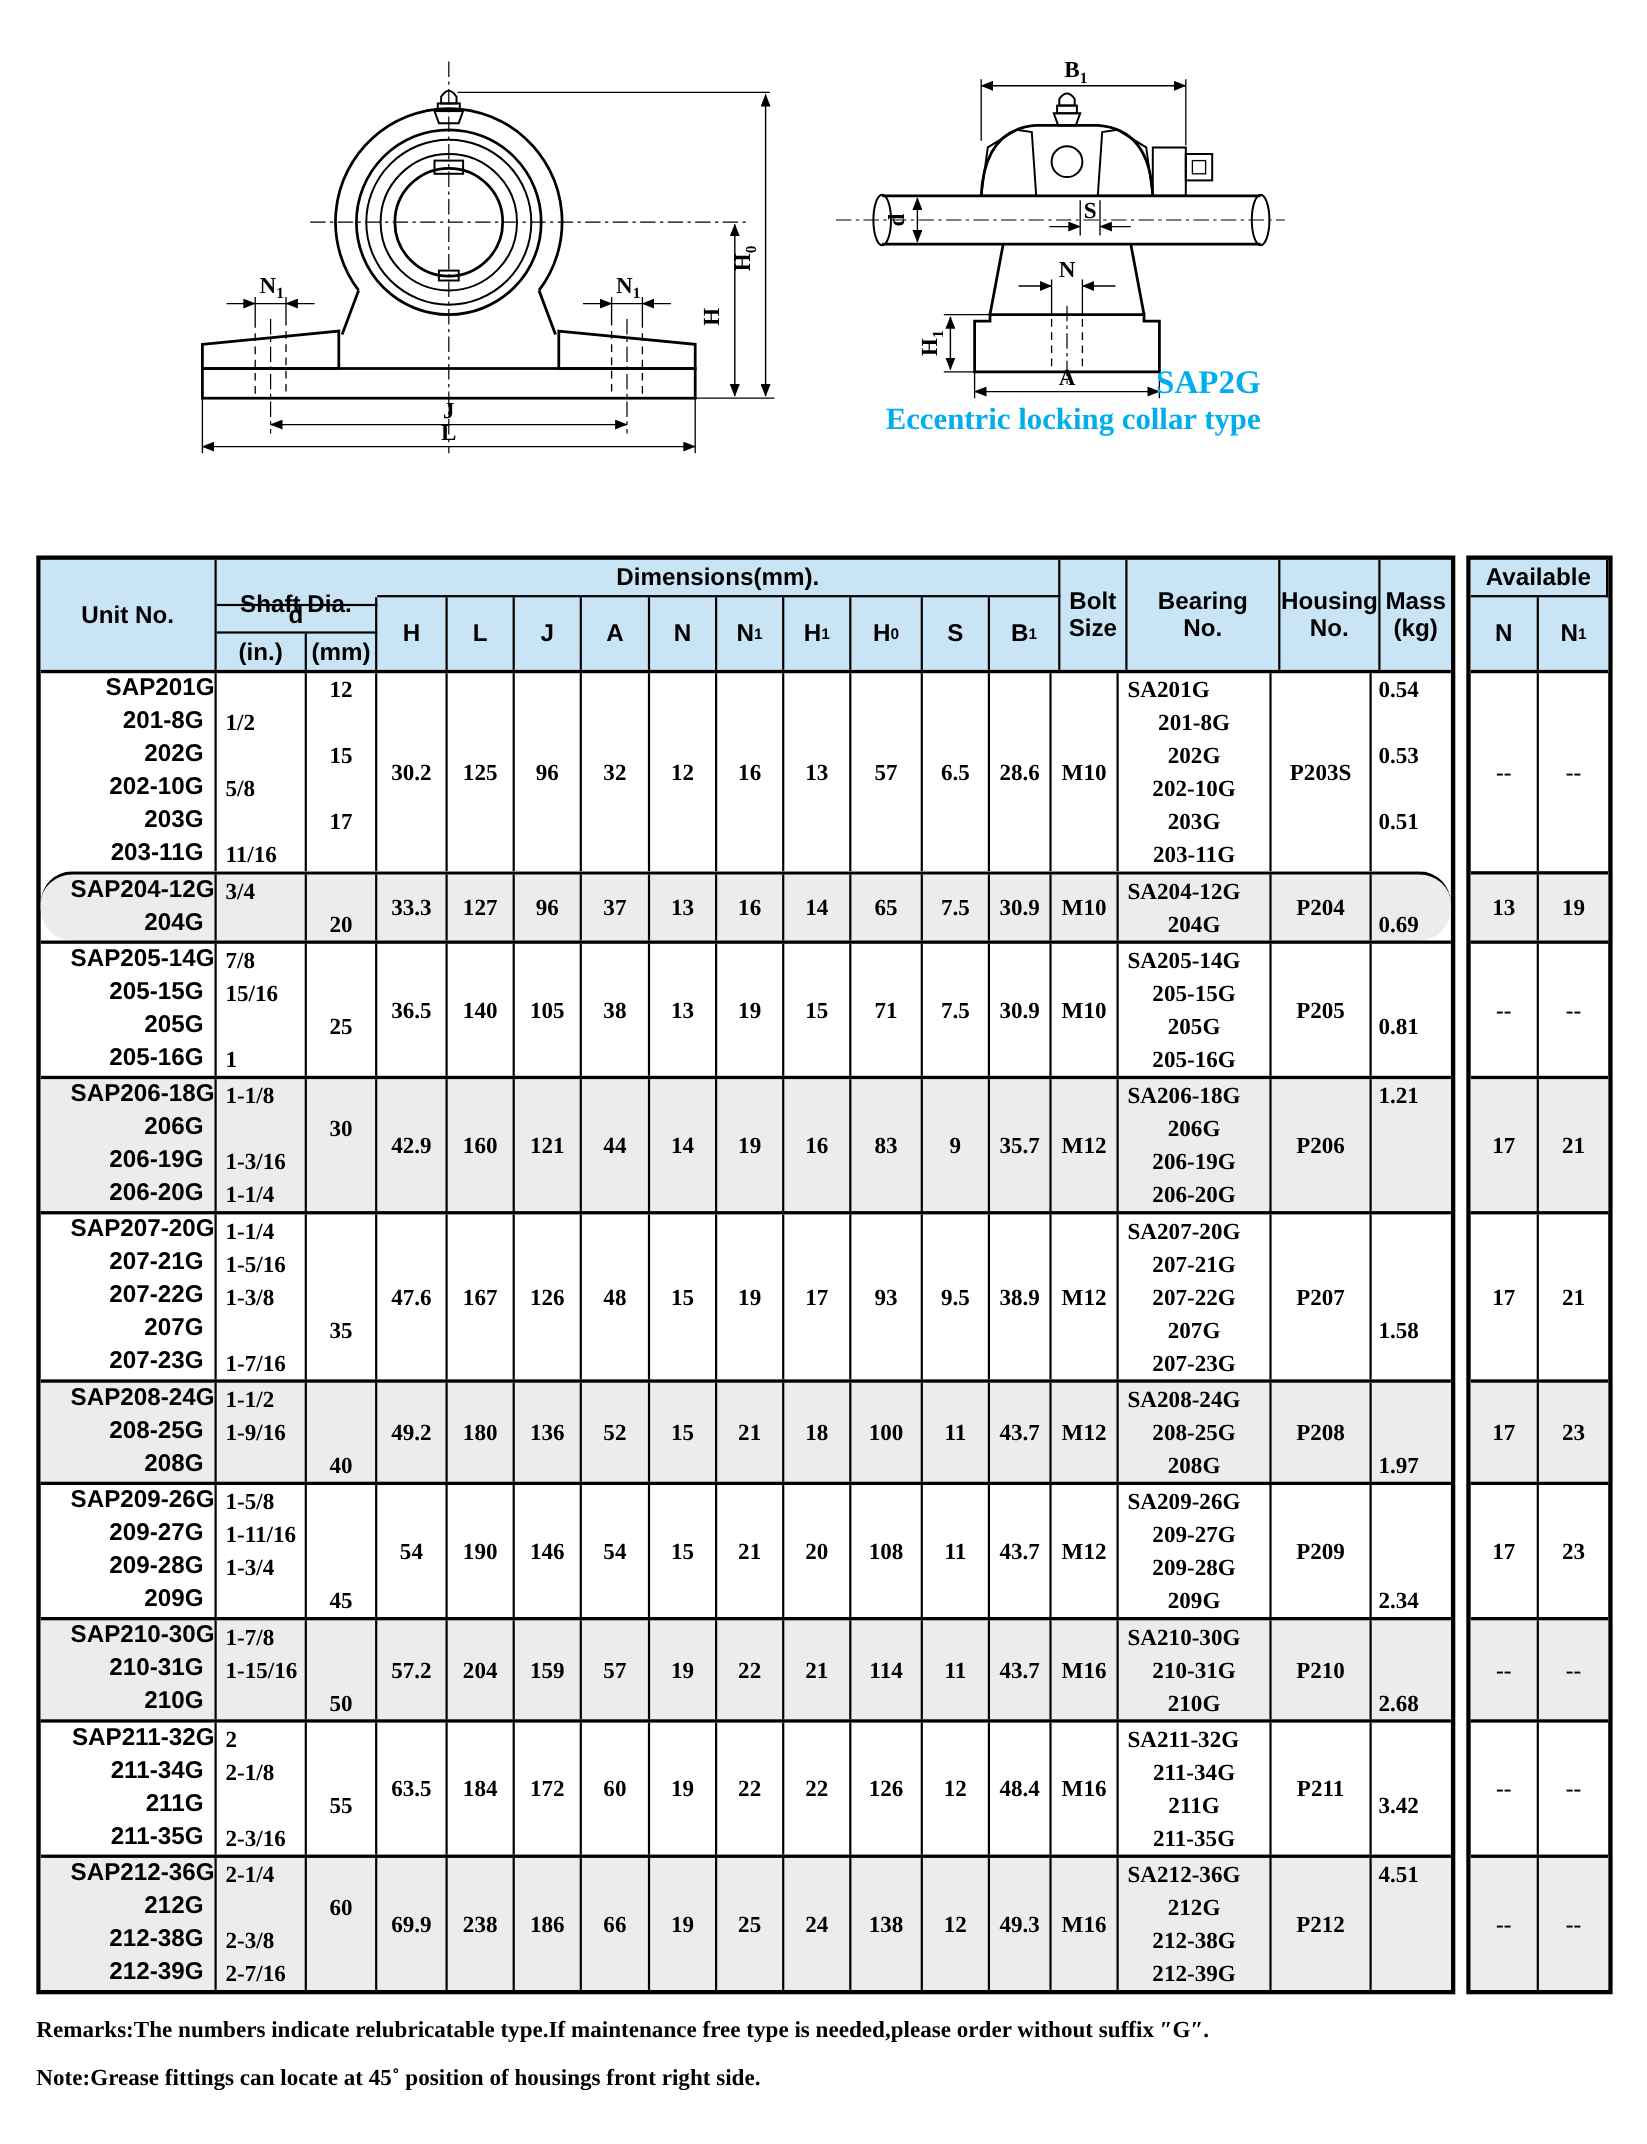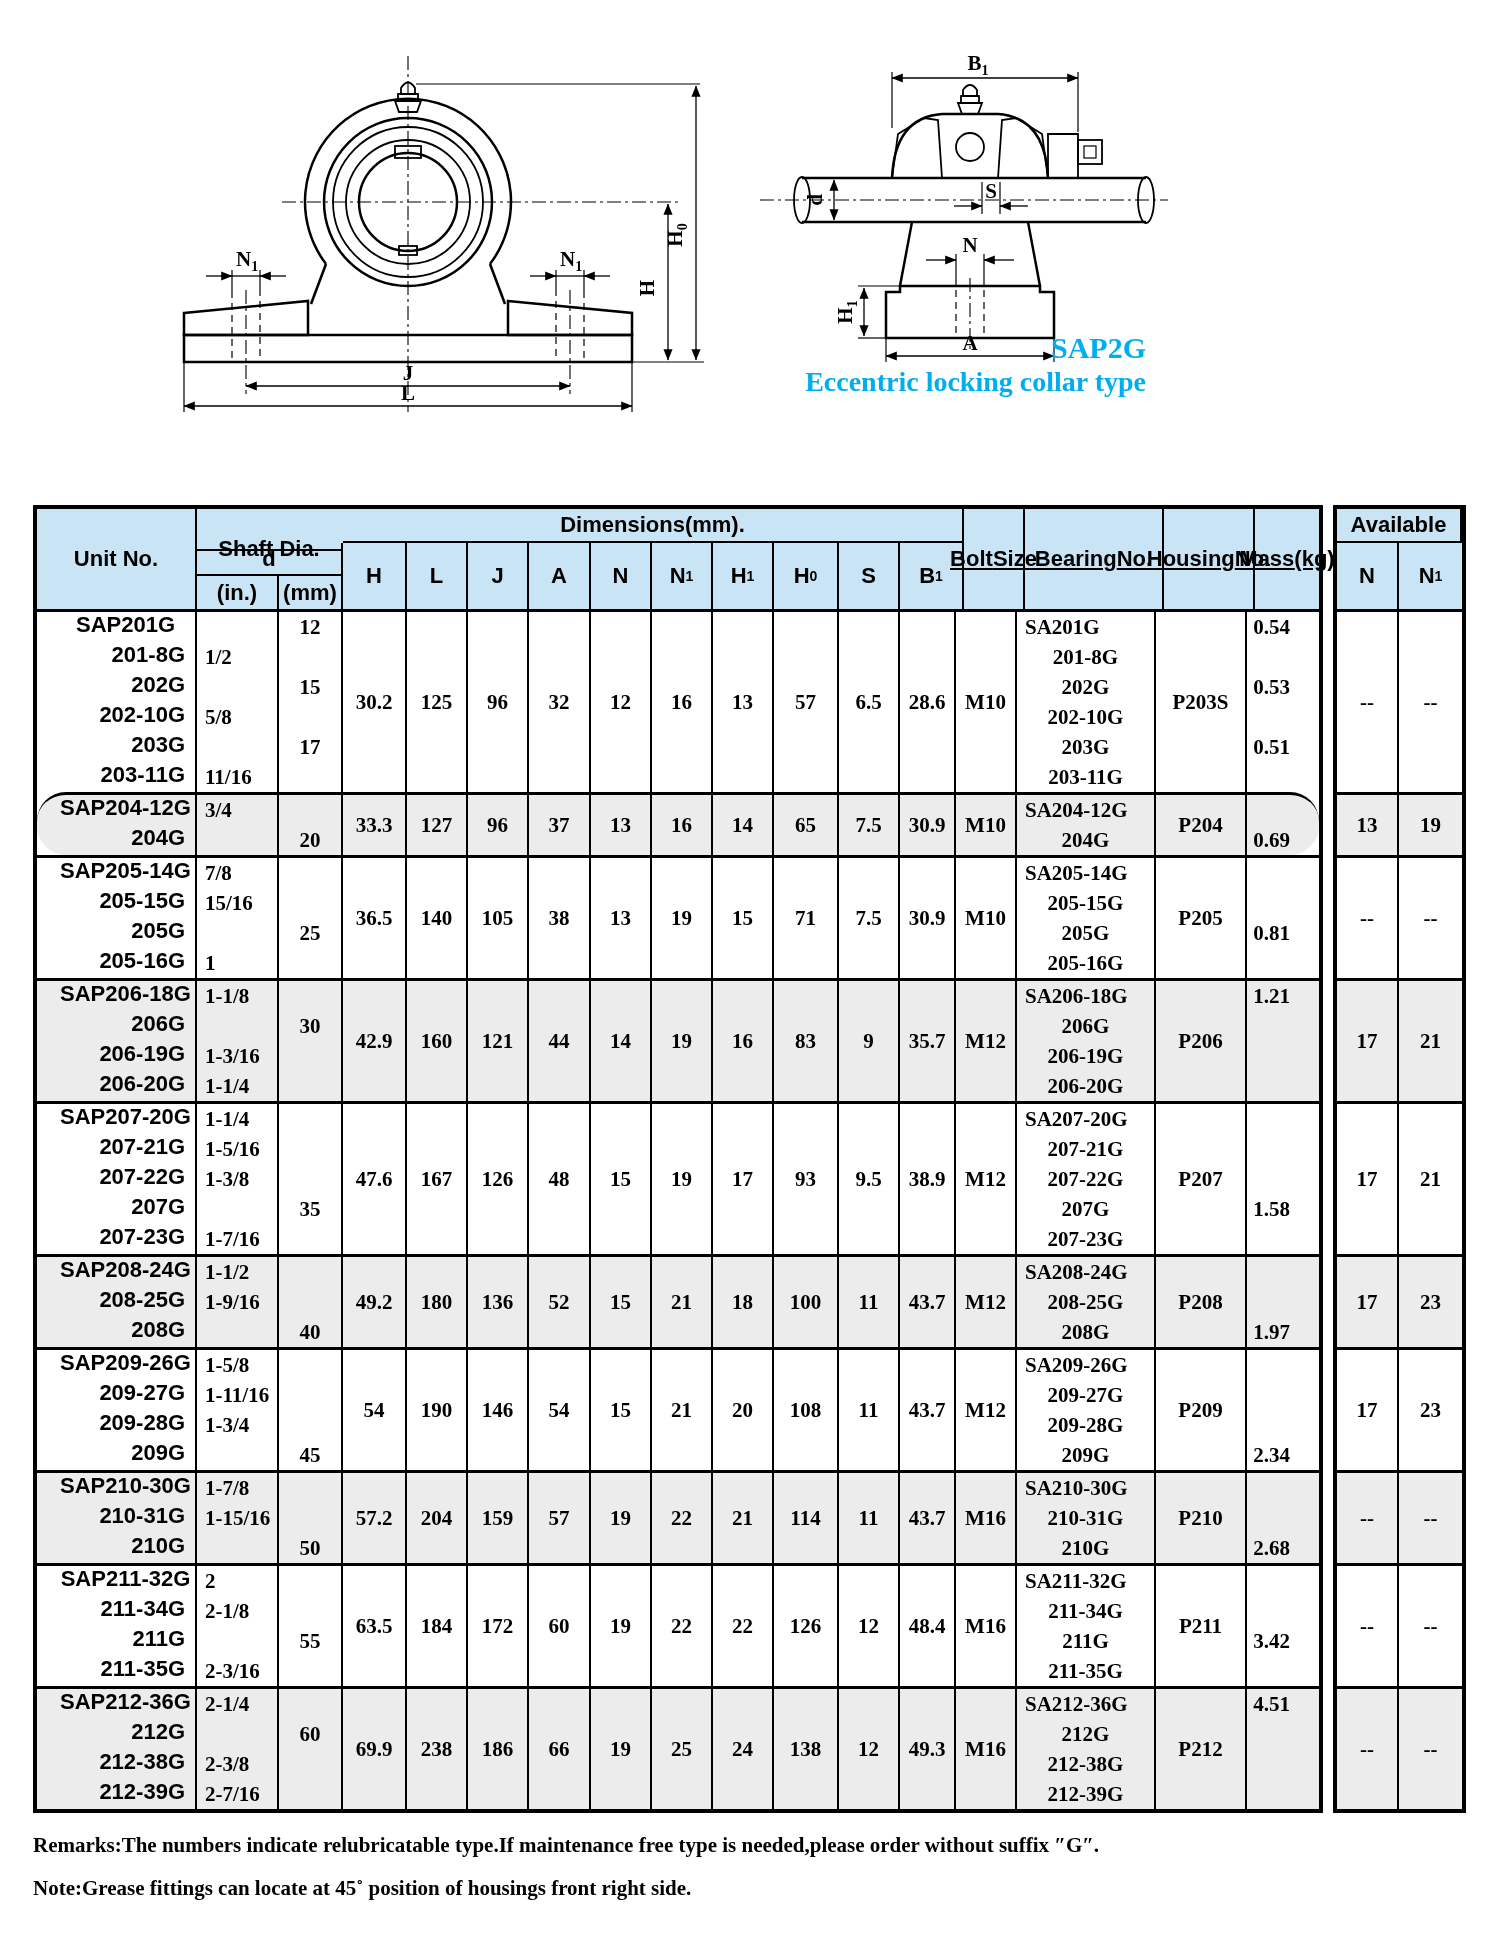--- a/index.html
+++ b/index.html
@@ -13,21 +13,21 @@
   .front-svg{position:absolute;left:148px;top:50px;}
   .side-svg{position:absolute;left:742px;top:30px;}
   
   .spec-table{position:absolute;left:33px;top:505px;border:4px solid #000;background:#fff;}
   .thead{display:grid;grid-template-columns:160px 82px 64px 64px 61px 61px 62px 61px 61px 61px 65px 61px 64px 61px 139px 91px 64px;
          grid-template-rows:34px 33px 33px;background:#c9e4f4;border-bottom:3px solid #000;}
   .hc{border-right:2px solid #000;border-bottom:2px solid #000;display:flex;align-items:center;justify-content:center;
       font:600 22px "Liberation Sans",sans-serif;box-sizing:border-box;white-space:nowrap;}
   .hc sub{font-size:14px;line-height:1;}
   .nb{border-bottom:none;} .nr{border-right:none;}
-  .two-line{flex-direction:row;line-height:24px;text-decoration:underline;}
+  .two-line{flex-direction:column;line-height:24px;}
   .h-unit{grid-column:1;grid-row:1/4;}
   .h-shaft{grid-column:2/4;grid-row:1;margin-top:40px;}
   .h-d{grid-column:2/4;grid-row:2;}
   .h-in{grid-column:2;grid-row:3;}
   .h-mm{grid-column:3;grid-row:3;}
   .h-dims{grid-column:4/14;grid-row:1;}
   .hrow23{grid-row:2/4;}
   .gc4{grid-column:4}.gc5{grid-column:5}.gc6{grid-column:6}.gc7{grid-column:7}.gc8{grid-column:8}
   .gc9{grid-column:9}.gc10{grid-column:10}.gc11{grid-column:11}.gc12{grid-column:12}.gc13{grid-column:13}
   .h-bolt{grid-column:14;grid-row:1/4;}
@@ -38,21 +38,21 @@
   .tbody{width:1282px;}
   .grow{display:flex;border-top:3px solid #000;}
   .grow:first-child{border-top:none;}
   .grow.shaded{background:#ececec;}
   .cell{border-right:2px solid #000;box-sizing:border-box;font:700 21px "Liberation Serif",serif;}
   .cell:last-child{border-right:none;}
   .val-cell{display:flex;align-items:center;justify-content:center;}
   .lines-cell{display:block;padding:0;}
   .line{height:30px;line-height:30px;white-space:nowrap;overflow:visible;}
   .unit-cell .line{font:700 22px "Liberation Sans",sans-serif;}
-  .unit-cell .first{text-align:center;padding-left:19px;}
+  .unit-cell .first{text-align:right;padding-left:19px;}
   .unit-cell .cont{text-align:right;padding-right:10px;}
   .in-cell .line{text-align:left;padding-left:8px;}
   .mm-cell .line{text-align:center;}
   .bearing-cell .bfirst{text-align:left;padding-left:8px;}
   .bearing-cell .bcont{text-align:center;}
   .mass-cell .line{text-align:center;}
   .w-unit{width:160px}.w-in{width:82px}.w-mm{width:64px}
   .w-d0{width:64px}.w-d1{width:61px}.w-d2{width:61px}.w-d3{width:62px}.w-d4{width:61px}
   .w-d5{width:61px}.w-d6{width:61px}.w-d7{width:65px}.w-d8{width:61px}.w-d9{width:56px}
   .w-bolt{width:61px}.w-bearing{width:139px}.w-housing{width:91px}.w-mass{width:49px}

